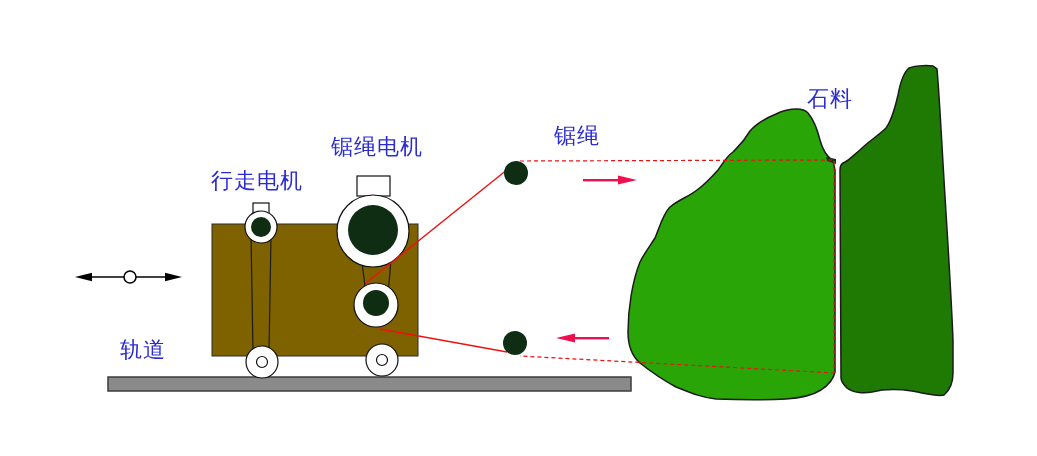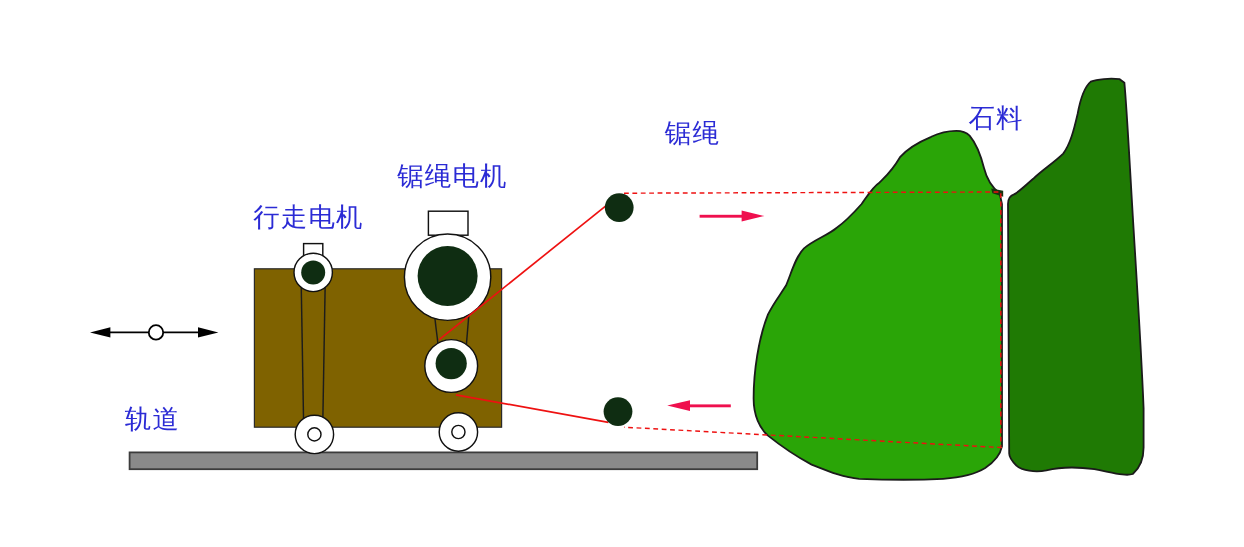--- a/index.html
+++ b/index.html
@@ -15,24 +15,24 @@
     position:absolute;
     color:#2b2bd5;
     font-size:22px;
     line-height:1;
     letter-spacing:1px;
     white-space:pre;
     user-select:none;
   }
   .lbl-travel{left:211px;top:170px;}
   .lbl-sawmotor{left:331px;top:136px;}
-  .lbl-rope{left:554px;top:100px;}
+  .lbl-rope{left:554px;top:125px;}
   .lbl-stone{left:807px;top:88px;}
   .lbl-direction{left:72px;top:244px;}
-  .lbl-track{left:104px;top:339px;font-family:Liberation Serif, serif;}
+  .lbl-track{left:120px;top:339px;font-family:Liberation Serif, serif;}
 </style>
 </head>
 <body>
 
 <div id="canvas">
 
   <svg id="scene" width="1037" height="456" viewBox="0 0 1037 456">
 
     <rect x="108" y="377" width="523" height="14" stroke="#3c3c3c" stroke-width="1.5" fill="#8a8a8a"></rect>
 

